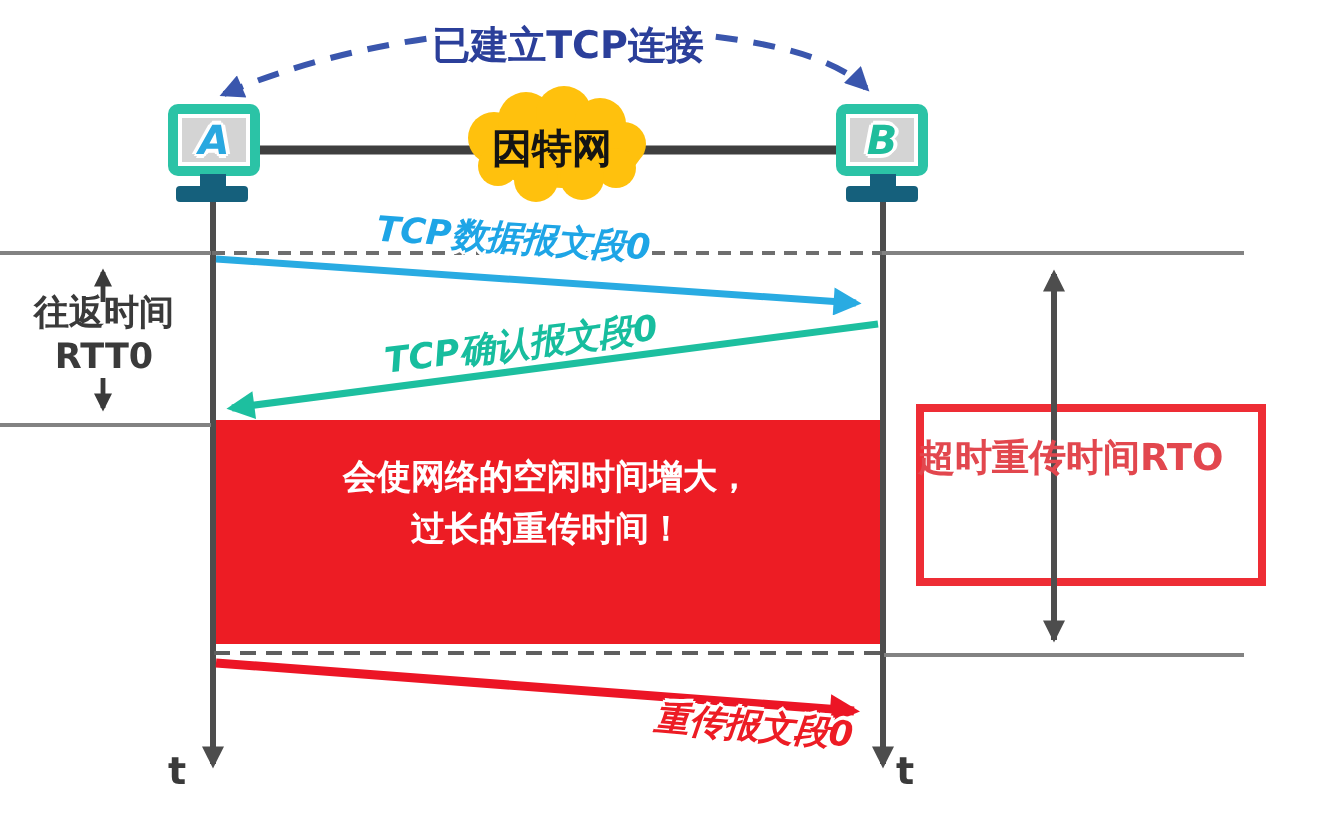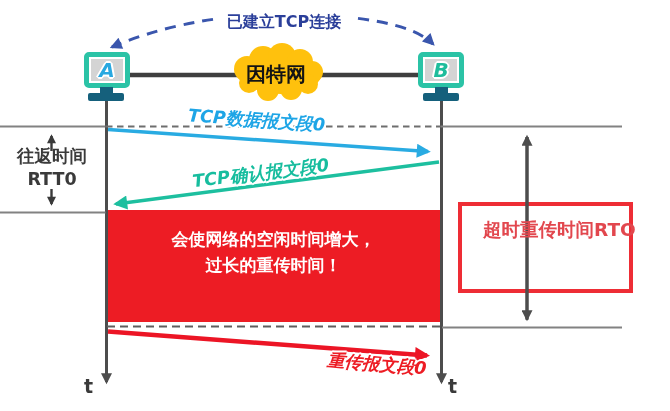--- a/index.html
+++ b/index.html
@@ -26,48 +26,48 @@
   }
   .letter-a{color:#29a8e0;}
   .letter-b{color:#1fbd9c;}
   .stand-neck{position:absolute;width:13px;height:7px;background:#15607c;}
   .stand-base{position:absolute;width:36px;height:8px;background:#15607c;border-radius:2px;}
 
   
   .lbl{position:absolute;white-space:nowrap;line-height:1.15;}
   .conn-label{
     left:215px;top:11px;width:138px;text-align:center;
-    font-size:16px;font-weight:bold;color:#2b3f9a;background:#fff;padding:2px 0;
+    font-size:19px;font-weight:bold;color:#2b3f9a;background:#fff;padding:2px 0;
     text-shadow:-1px -1px 0 #fff,1px -1px 0 #fff,-1px 1px 0 #fff,1px 1px 0 #fff;
   }
   .cloud-label{left:246px;top:63px;width:70px;text-align:left;
     font-size:20px;font-weight:bold;color:#141414;}
   .rtt-text{left:10px;width:84px;text-align:center;font-size:17.5px;font-weight:bold;color:#3a3a3a;}
-  .rtt-1{top:147px;font-family:Liberation Mono, monospace;}
+  .rtt-1{top:147px;}
   .rtt-2{top:169px;}
   .msg-label{
     font-size:17.5px;font-weight:bold;font-style:italic;
     text-shadow:-2px 0 0 #fff,2px 0 0 #fff,0 -2px 0 #fff,0 2px 0 #fff,
                 -1px -1px 0 #fff,1px 1px 0 #fff,-1px 1px 0 #fff,1px -1px 0 #fff;
   }
   .lbl-data{left:188px;top:110px;color:#1ea5e6;transform:rotate(4deg);transform-origin:center;}
   .lbl-ack{left:192px;top:163px;color:#17bd9e;transform:rotate(-7deg);transform-origin:center;}
   .lbl-retrans{left:327px;top:354px;color:#ed1c24;transform:rotate(5deg);transform-origin:center;}
 
   .warning-box{
     position:absolute;left:107px;top:210px;width:333px;height:112px;
     background:#ed1c24;color:#fff;text-align:center;
   }
   .warning-box .wline{margin:0;font-size:17px;font-weight:bold;line-height:26px;}
   .warning-box .wline:first-child{padding-top:16px;}
 
   .rto-caption{left:474px;top:168px;font-size:20px;font-weight:600;color:#ef3b43;}
   .rto-box{position:absolute;left:458px;top:202px;width:167px;height:83px;
     border:4px solid #ee2d35;background:transparent;}
-  .rto-label{left:459px;top:219px;font-size:18.5px;font-weight:bold;color:#e2474e;margin-left:24px;}
+  .rto-label{left:459px;top:219px;font-size:18.5px;font-weight:bold;color:#e2474e;}
 
   .t-label{font-size:19px;font-weight:bold;color:#3a3a3a;}
   .t-a{left:84px;top:376px;}
   .t-b{left:448px;top:376px;}
 </style>
 </head>
 <body>
 
 <div class="canvas">
 

